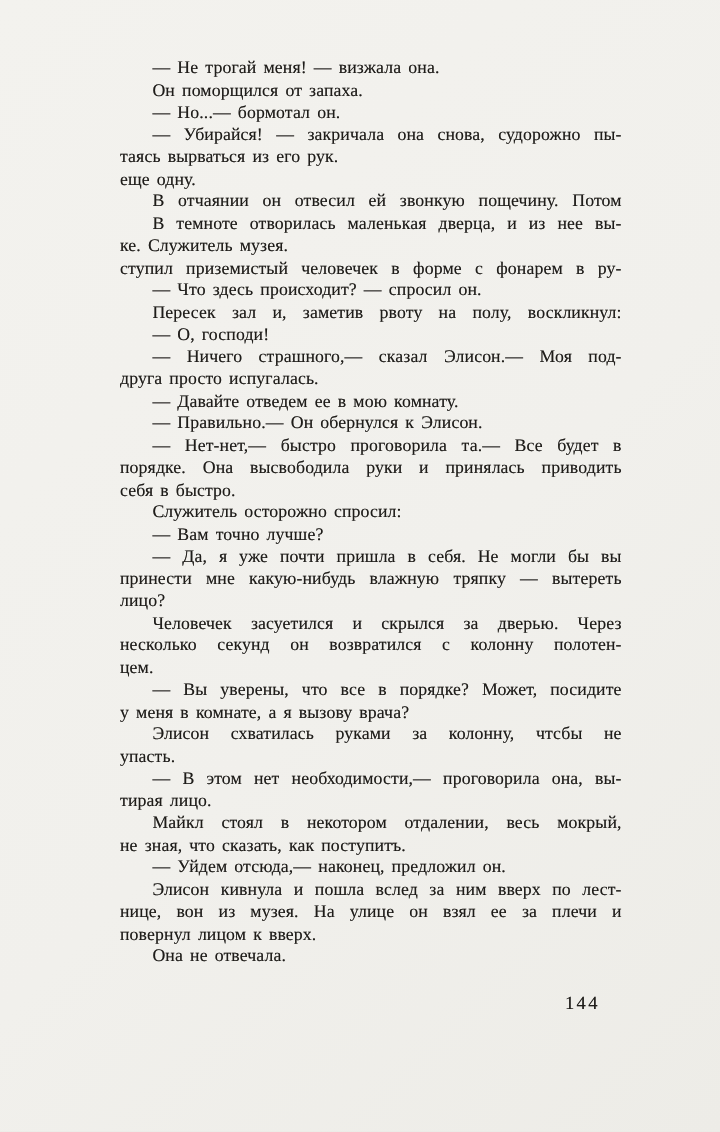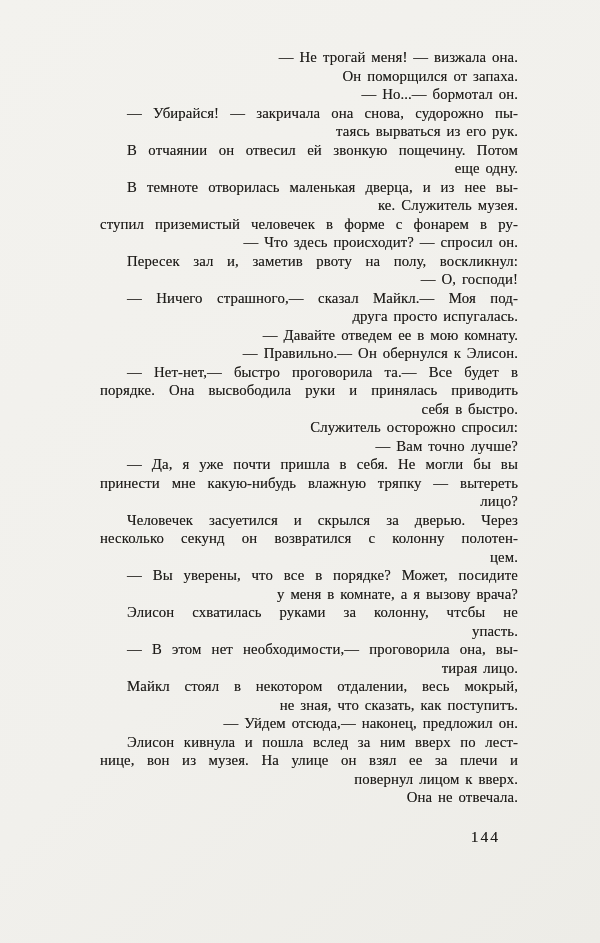--- a/index.html
+++ b/index.html
@@ -26,21 +26,21 @@
   }
   .ln {
     font-family: "Liberation Serif", "DejaVu Serif", serif;
     font-size: 14.8px;
     line-height: 18.5px;
     color: #1f1d1a;
     letter-spacing: 0.1px;
     word-spacing: 0.14em;
     text-shadow: 0 0 0.4px rgba(30,28,25,0.55);
     white-space: normal;
-    text-align: right;
+    text-align: left;
   }
   .ln.ind {
     text-indent: 27px;
   }
   .ln.jst {
     text-align: justify;
     text-align-last: justify;
     word-spacing: 0.02em;
   }
   .page-number {
@@ -59,29 +59,29 @@
 </head>
 <body>
 
 <div class="page">
   <div class="text-block">
     <div class="ln ind">— Не трогай меня! — визжала она.</div>
     <div class="ln ind">Он поморщился от запаха.</div>
     <div class="ln ind">— Но...— бормотал он.</div>
     <div class="ln ind jst">— Убирайся! — закричала она снова, судорожно пы-</div>
     <div class="ln">таясь вырваться из его рук.</div>
+    <div class="ln">еще одну.</div>
     <div class="ln ind jst">В отчаянии он отвесил ей звонкую пощечину. Потом</div>
-    <div class="ln">еще одну.</div>
     <div class="ln ind jst">В темноте отворилась маленькая дверца, и из нее вы-</div>
     <div class="ln">ке. Служитель музея.</div>
     <div class="ln jst">ступил приземистый человечек в форме с фонарем в ру-</div>
     <div class="ln ind">— Что здесь происходит? — спросил он.</div>
     <div class="ln ind jst">Пересек зал и, заметив рвоту на полу, воскликнул:</div>
     <div class="ln ind">— О, господи!</div>
-    <div class="ln ind jst">— Ничего страшного,— сказал Майкл.— Моя под-</div>
+    <div class="ln ind jst">— Ничего страшного,— сказал Элисон.— Моя под-</div>
     <div class="ln">друга просто испугалась.</div>
     <div class="ln ind">— Давайте отведем ее в мою комнату.</div>
     <div class="ln ind">— Правильно.— Он обернулся к Элисон.</div>
     <div class="ln ind jst">— Нет-нет,— быстро проговорила та.— Все будет в</div>
     <div class="ln jst">порядке. Она высвободила руки и принялась приводить</div>
     <div class="ln">себя в быстро.</div>
     <div class="ln ind">Служитель осторожно спросил:</div>
     <div class="ln ind">— Вам точно лучше?</div>
     <div class="ln ind jst">— Да, я уже почти пришла в себя. Не могли бы вы</div>
     <div class="ln jst">принести мне какую-нибудь влажную тряпку — вытереть</div>

